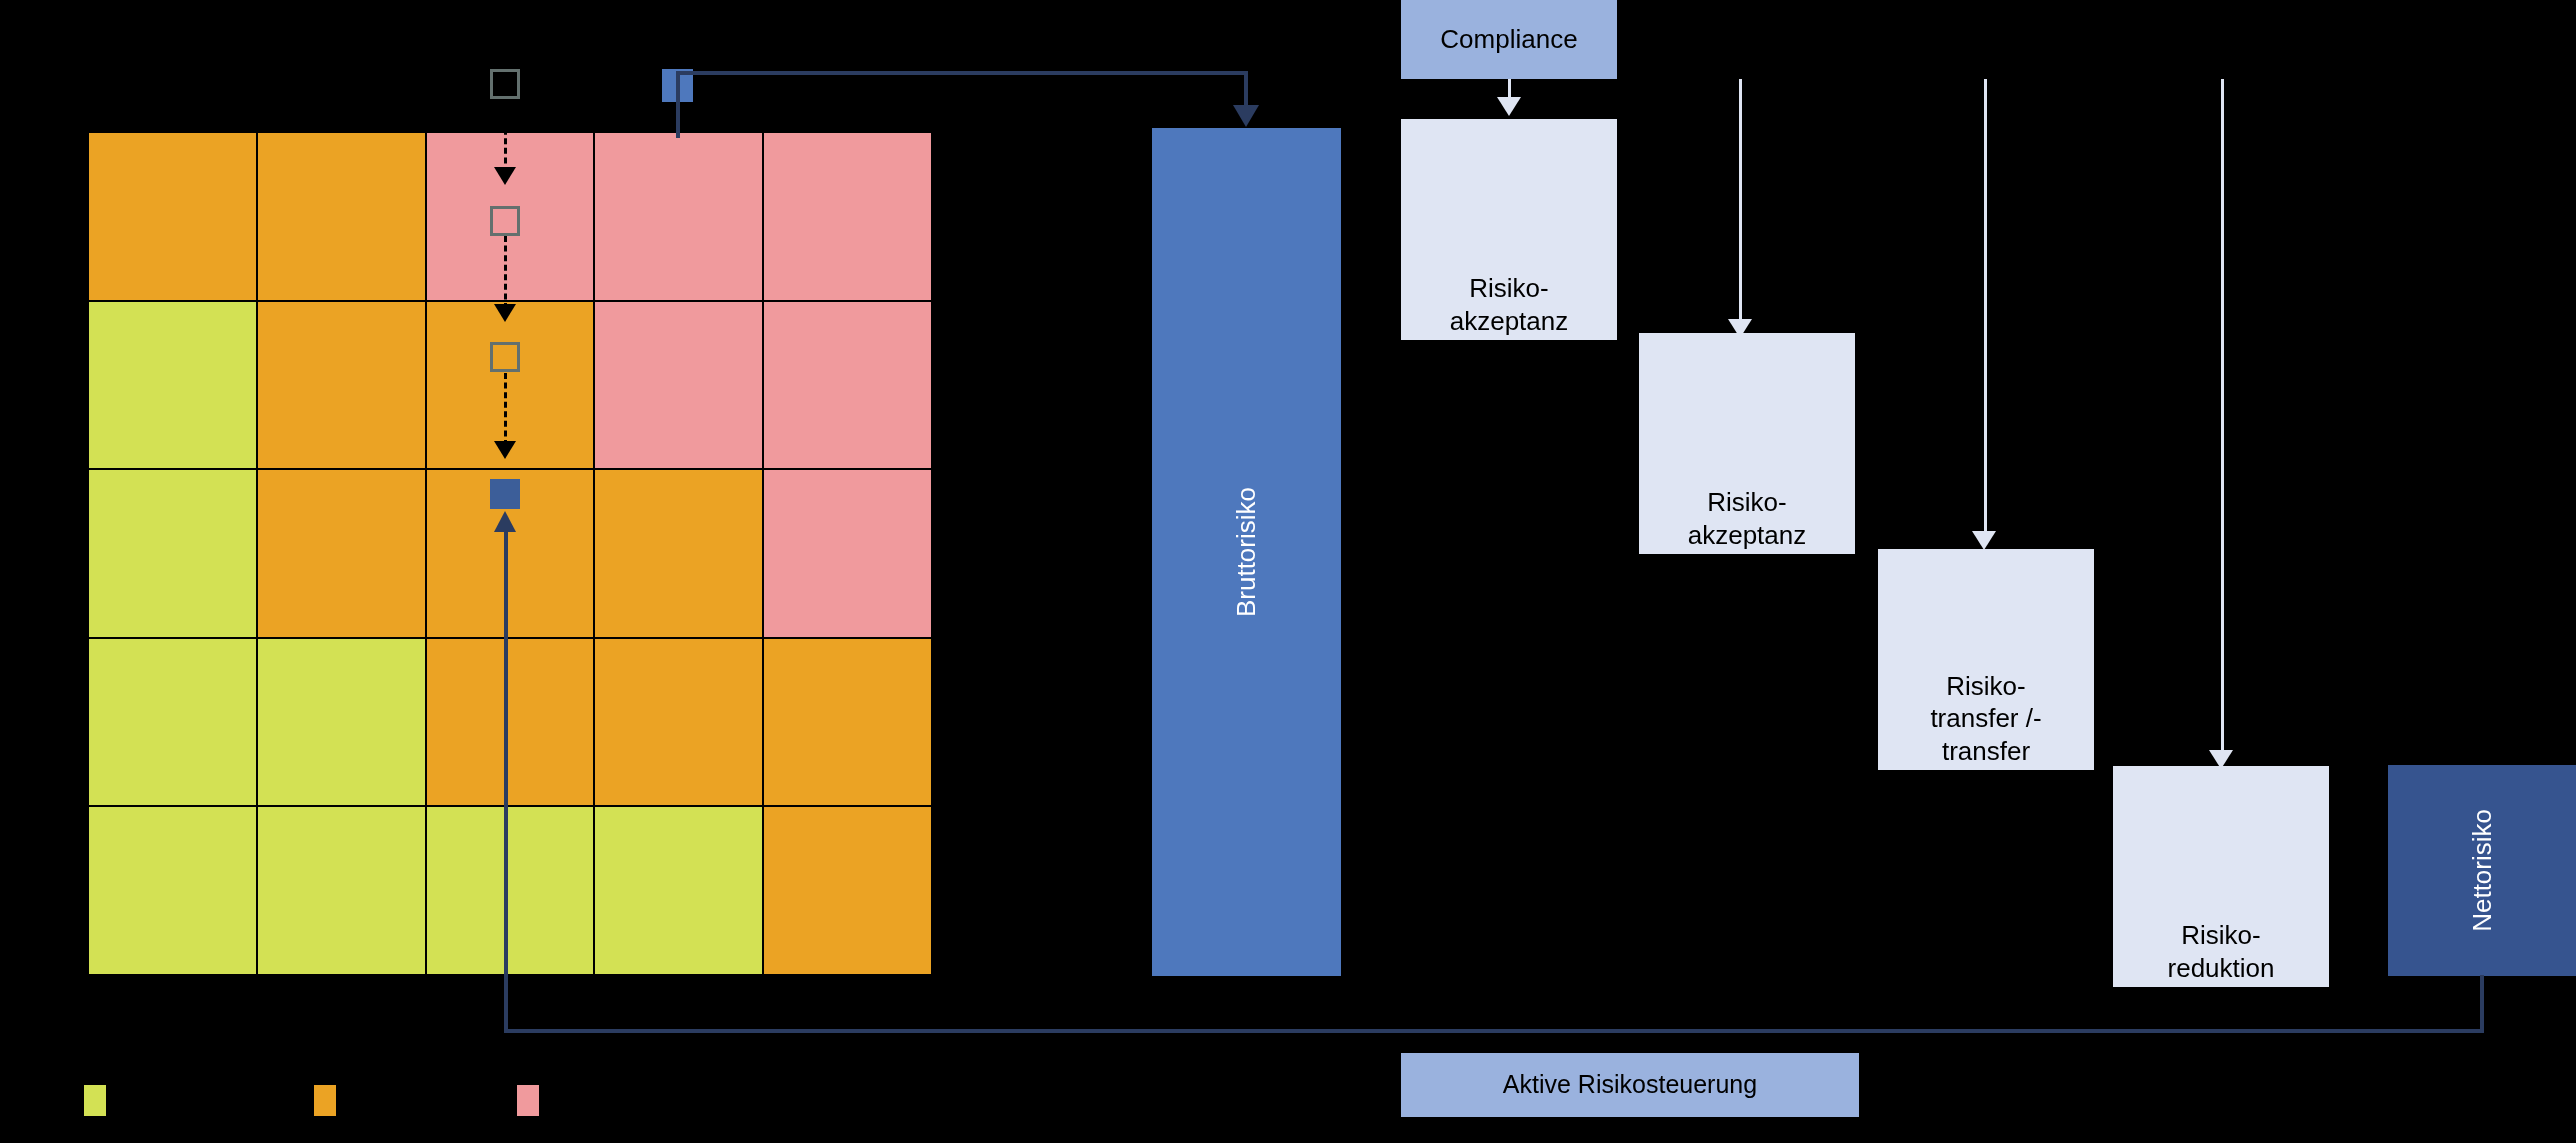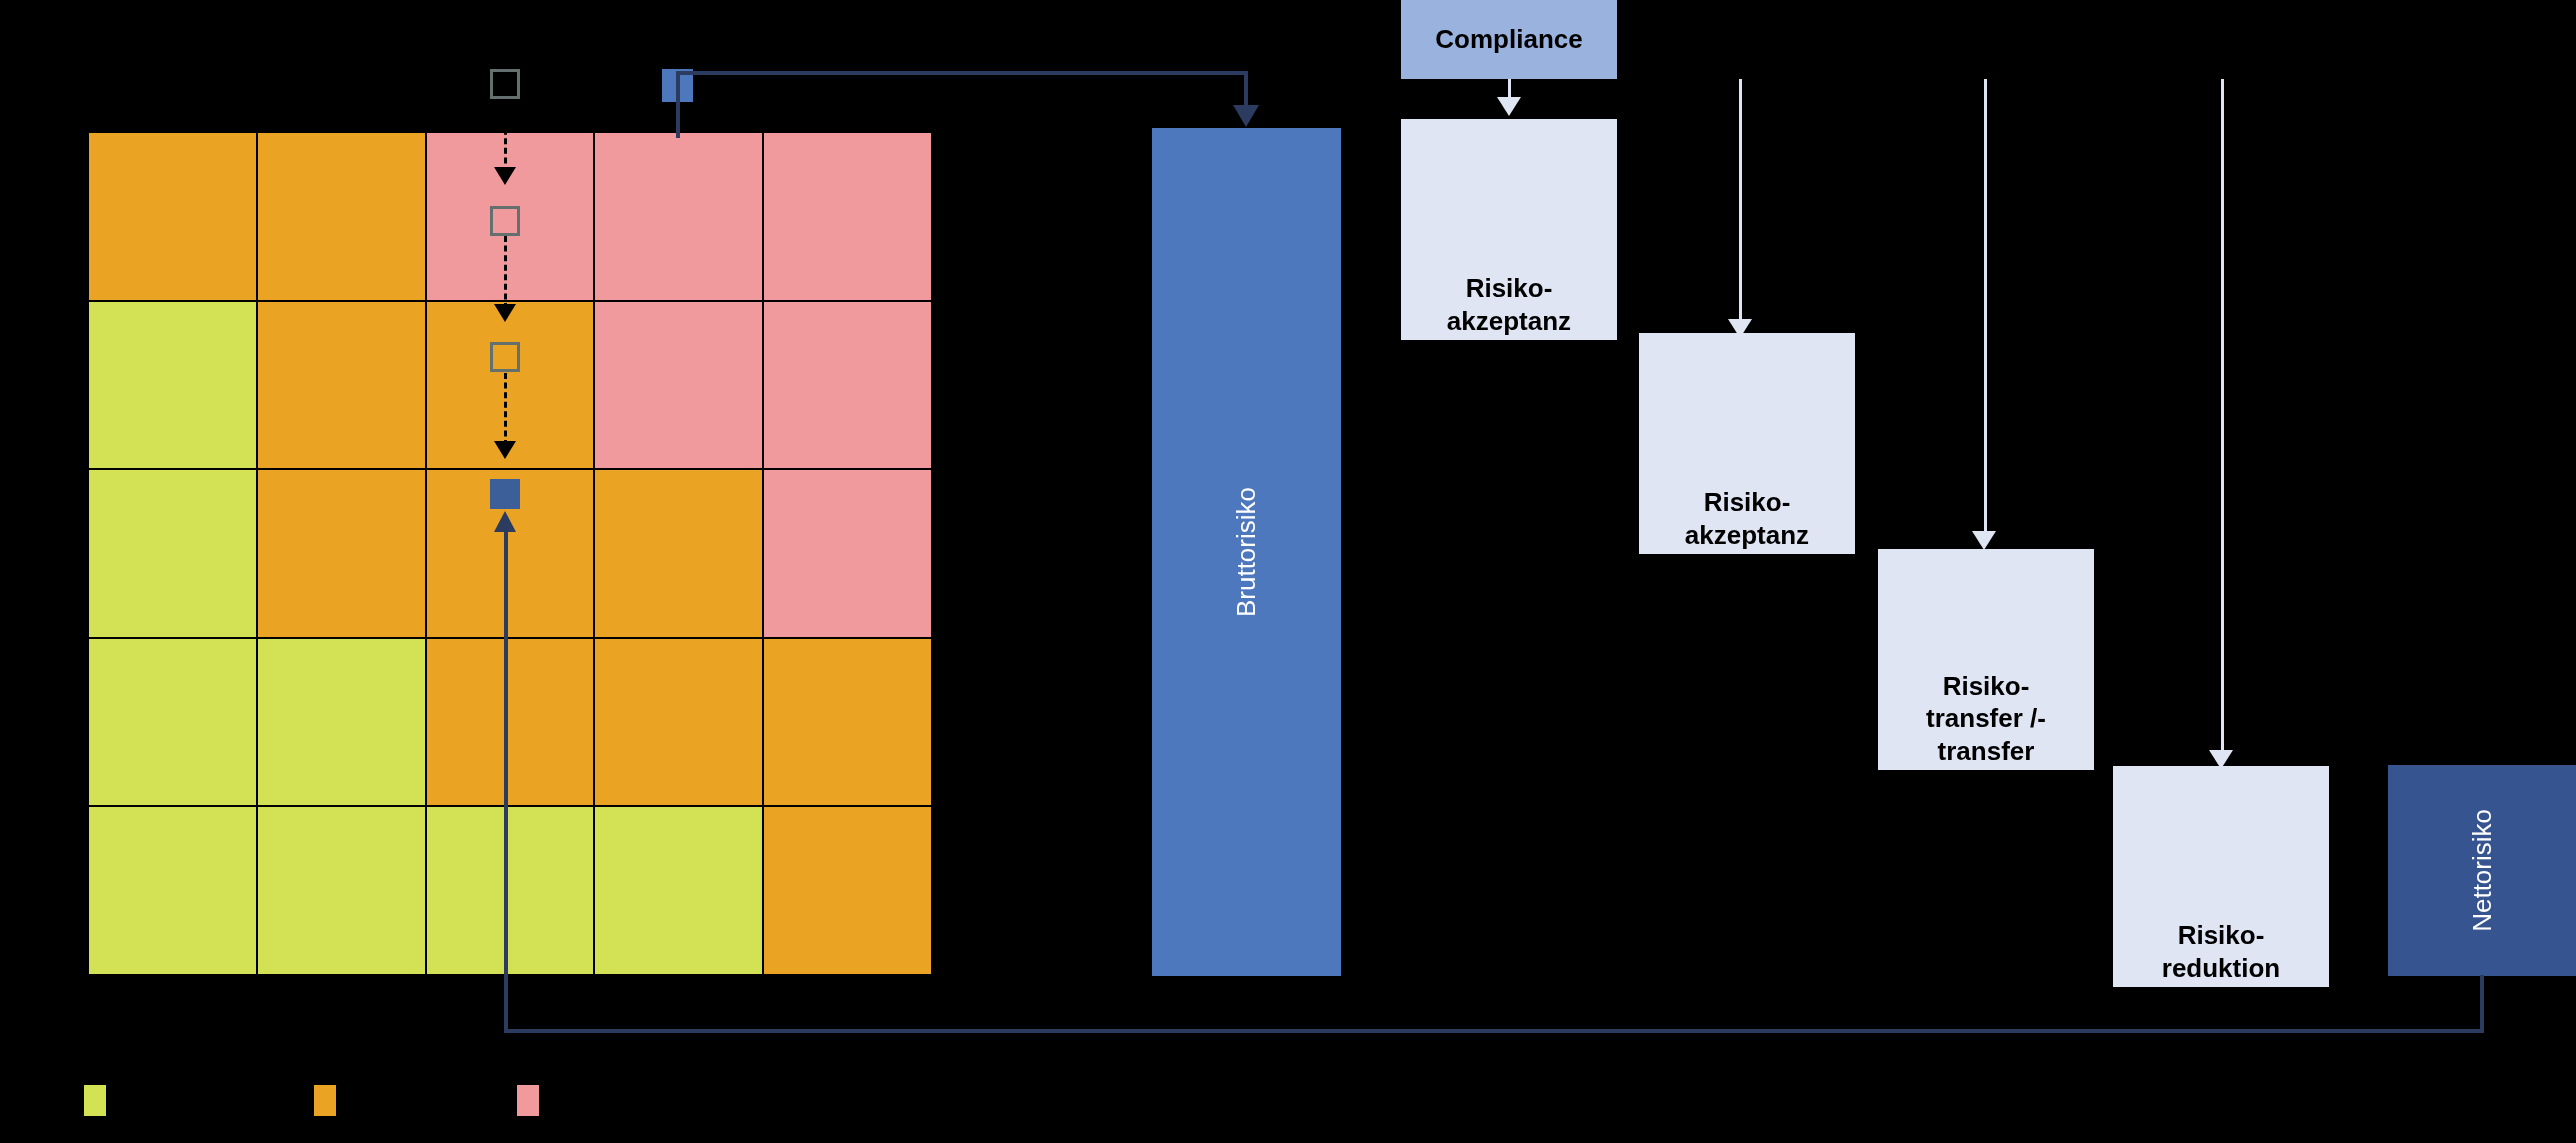--- a/index.html
+++ b/index.html
@@ -105,21 +105,20 @@
   
   .box{
     position:absolute;
     display:flex;align-items:center;justify-content:center;
     text-align:center;
     color:#000000;
     font-size:26px;
     line-height:1.25;
     box-sizing:border-box;
     padding:2.6px 5.2px;
-    font-weight:bold;
   }
   .box.head{background:#9ab2de;}
   .box.lite{background:#dfe5f3;align-items:flex-end;}
   .box.bottom{background:#9ab2de;font-size:25px;}
 
   
   .warr-line{position:absolute;background:#dfe5f3;width:3.3px;}
   .warr-head{
     position:absolute;
     width:0;height:0;
@@ -240,20 +239,23 @@
     </div>
   </div>
 
   <div class="box lite" style="left:2113px;top:766px;width:216px;height:221px;">
     <div>
       <div>Risiko-</div>
       <div>reduktion</div>
     </div>
   </div>
 
+  <div class="box bottom" style="left:1401px;top:1053px;width:458px;height:64px;">
+    <span>Aktive Risikosteuerung</span>
+  </div>
 
 
   <div class="legend-sw" style="left:84px;top:1085px;background:#d3e154;"></div>
   <span class="legend-lbl" style="left:117px;top:1090px;"></span>
 
   <div class="legend-sw" style="left:314px;top:1085px;background:#eba324;"></div>
   <span class="legend-lbl" style="left:347px;top:1090px;"></span>
 
   <div class="legend-sw" style="left:517px;top:1085px;background:#f09a9d;"></div>
   <span class="legend-lbl" style="left:550px;top:1090px;"></span>

